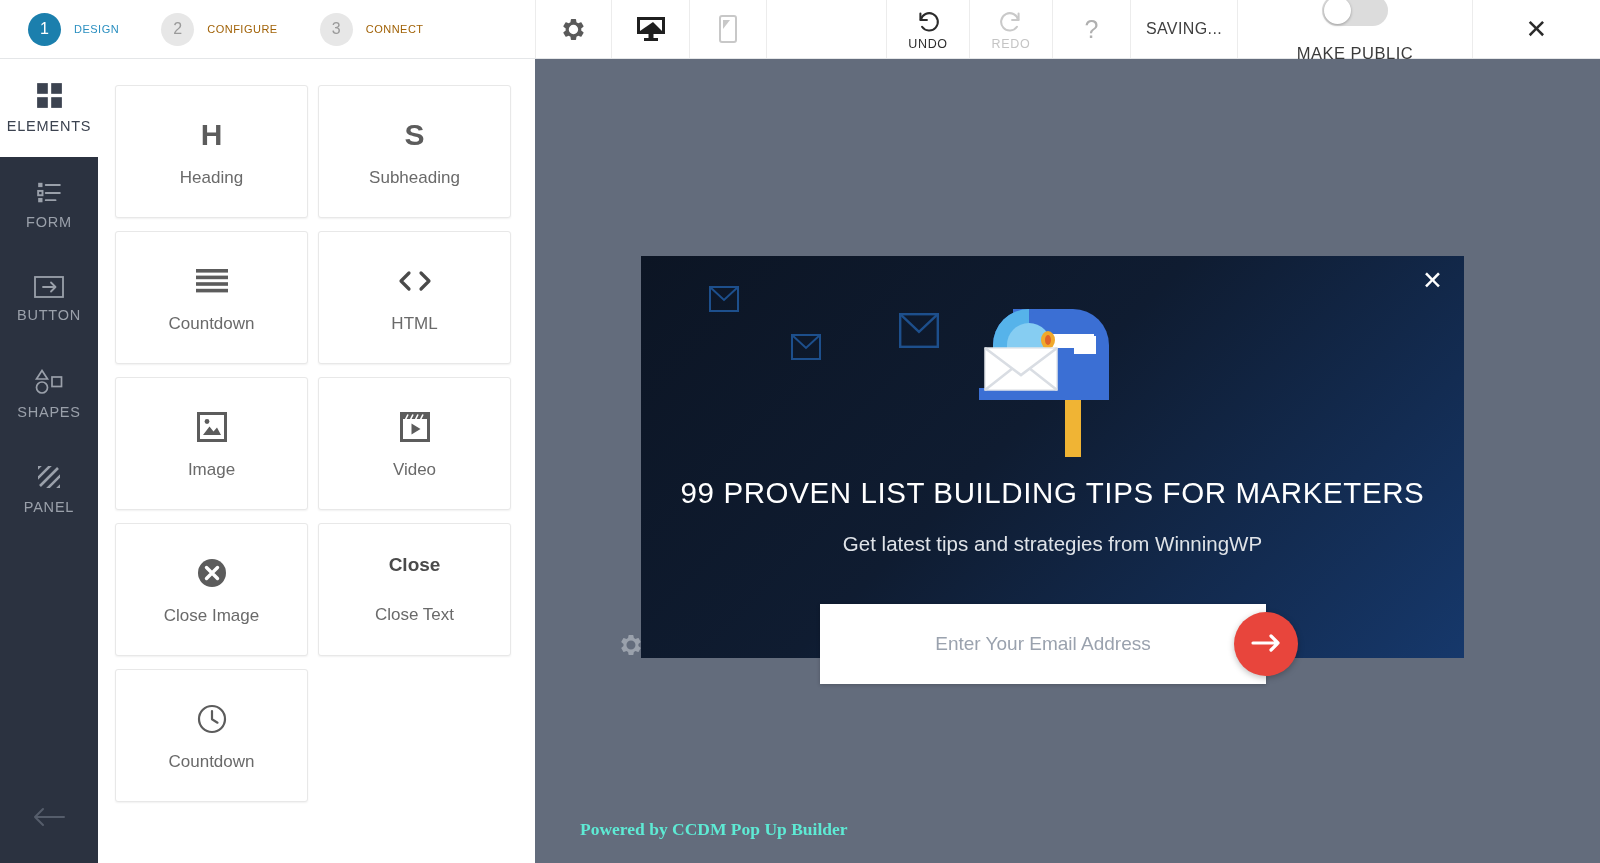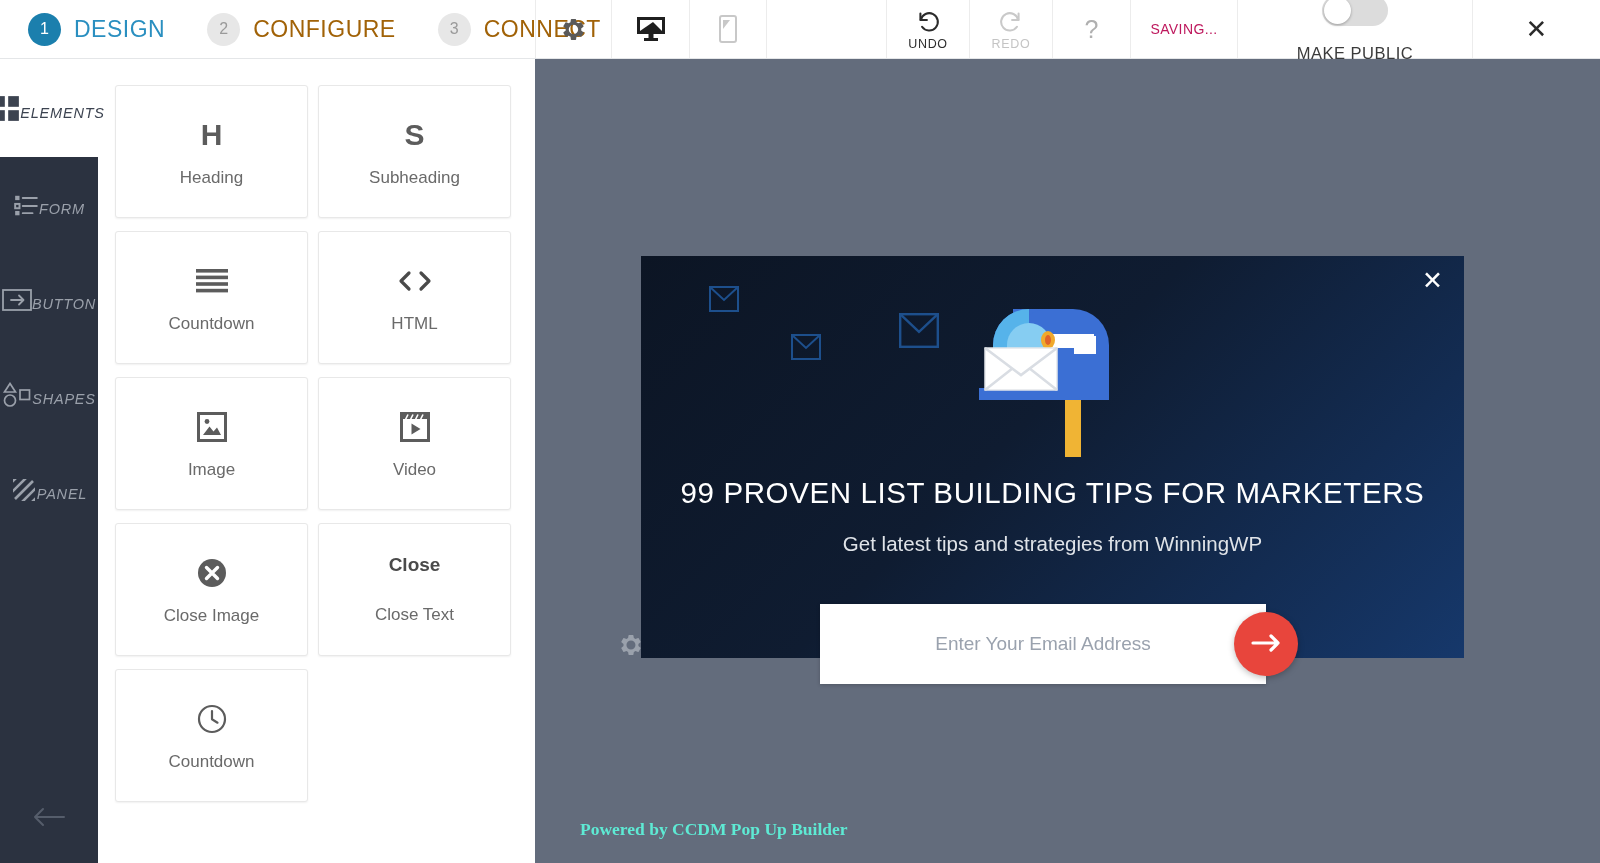--- a/index.html
+++ b/index.html
@@ -18,64 +18,64 @@
   .steps { display: flex; align-items: center; width: 535px; padding-left: 28px; gap: 0; }
   .step { display: flex; align-items: center; gap: 13px; }
   .step + .step { margin-left: 42px; }
   .step-num {
     width: 33px; height: 33px; border-radius: 50%;
     display: flex; align-items: center; justify-content: center;
     font-size: 16px; font-weight: 400;
   }
   .step-num.active { background: #1b7fad; color: #fff; }
   .step-num.inactive { background: #e7e7e7; color: #9a9a9a; }
-  .step-label { font-size: 23px; letter-spacing: .5px; font-weight: 400; }
+  .step-label { font-size: 11px; letter-spacing: .5px; font-weight: 400; }
   .step-label.active { color: #2a8fc0; }
   .step-label.inactive { color: #a16207; }
 
   .tools { display: flex; align-items: stretch; flex: 1; }
   .tcell {
     display: flex; flex-direction: column; align-items: center; justify-content: center;
     border-left: 1px solid #ececec; position: relative;
   }
   .tcell.gear { width: 76px; }
   .tcell.desktop { width: 78px; }
   .tcell.mobile { width: 77px; }
   .tcell.spacer { width: 120px; border-left: 1px solid #ececec; }
   .tcell.undo { width: 83px; }
   .tcell.redo { width: 83px; }
   .tcell.help { width: 78px; }
   .tcell.saving { width: 107px; }
   .tcell.makepublic { width: 235px; flex-direction: column; gap: 18px; justify-content: center; }
   .tcell.close { flex: 1; min-width: 68px; }
   .tlabel { font-size: 12.5px; letter-spacing: .7px; color: #2e2e2e; margin-top: 3px; }
   .tlabel.dim { color: #c4c4c4; }
-  .saving-text { font-size: 14px; color: #be185d; letter-spacing: .4px; }
+  .saving-text { font-size: 16px; color: #404040; letter-spacing: .4px; }
   .mp-text { font-size: 16.5px; color: #3b3b3b; letter-spacing: .5px; }
   .toggle {
     width: 66px; height: 31px; border-radius: 16px; background: #dcdcdc;
     position: relative; flex: none;
   }
   .toggle .knob {
     position: absolute; left: 2px; top: 2px; width: 27px; height: 27px;
     border-radius: 50%; background: #fff; box-shadow: 0 1px 3px rgba(0,0,0,.3);
   }
   .icon-svg { display: block; }
 
   
   .body { display: flex; flex: 1; min-height: 0; }
 
   
   .rail {
     width: 98px; min-width: 98px; background: #2b3240;
     display: flex; flex-direction: column; position: relative;
   }
   .rail-item {
-    display: flex; flex-direction: row; align-items: center; justify-content: center;
-    height: 95px; color: #9aa0aa; cursor: pointer; font-style: italic;
+    display: flex; flex-direction: column; align-items: center; justify-content: center;
+    height: 95px; color: #9aa0aa; cursor: pointer;
   }
   .rail-item.active { background: #ffffff; color: #3c4350; height: 98px; }
   .rail-label { font-size: 14.5px; letter-spacing: .8px; margin-top: 9px; }
   .rail-back {
     margin-top: auto; height: 92px; display: flex; align-items: center; justify-content: center;
     color: #555d6b; cursor: pointer;
   }
 
   
   .panel {

